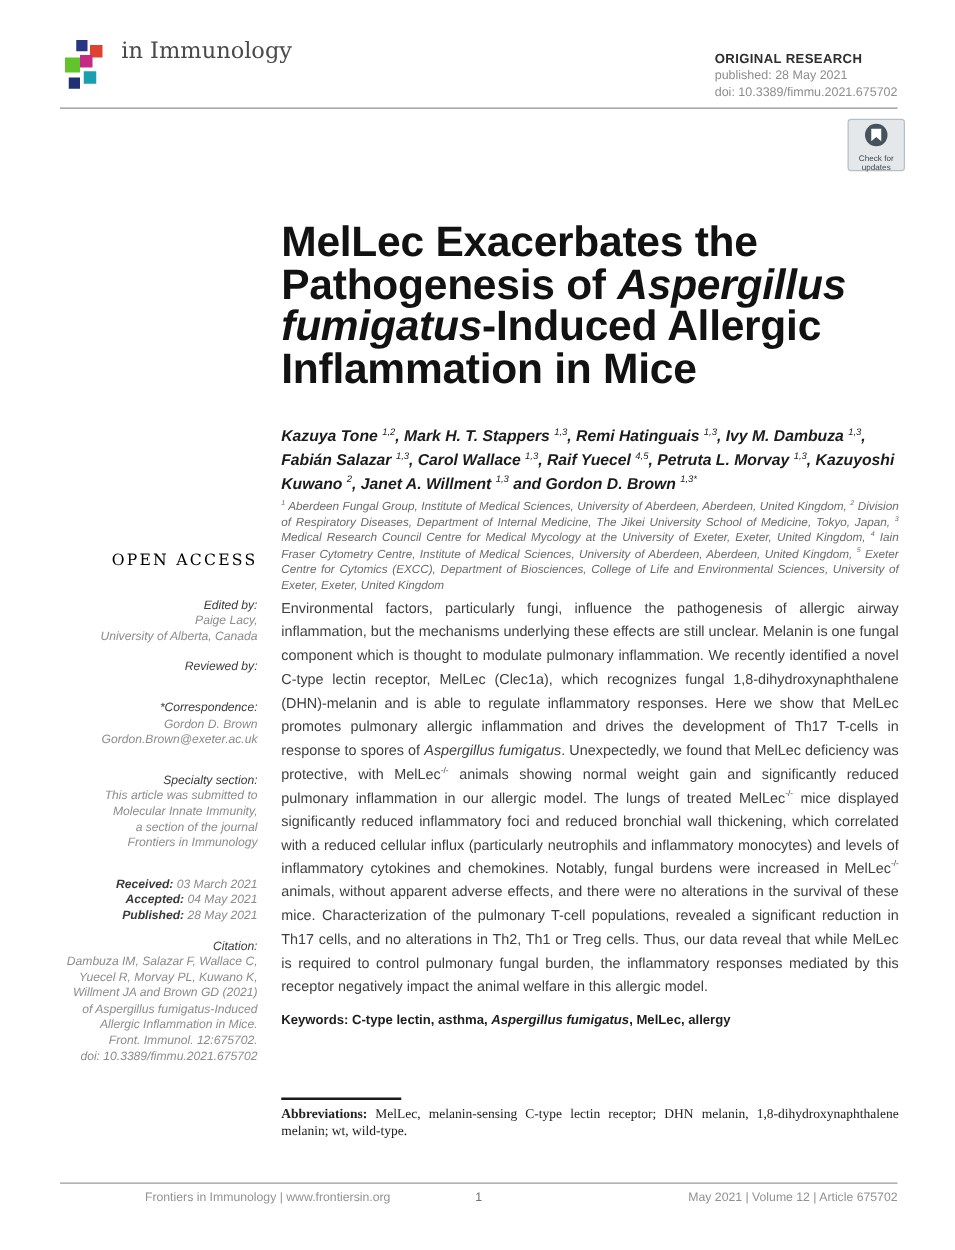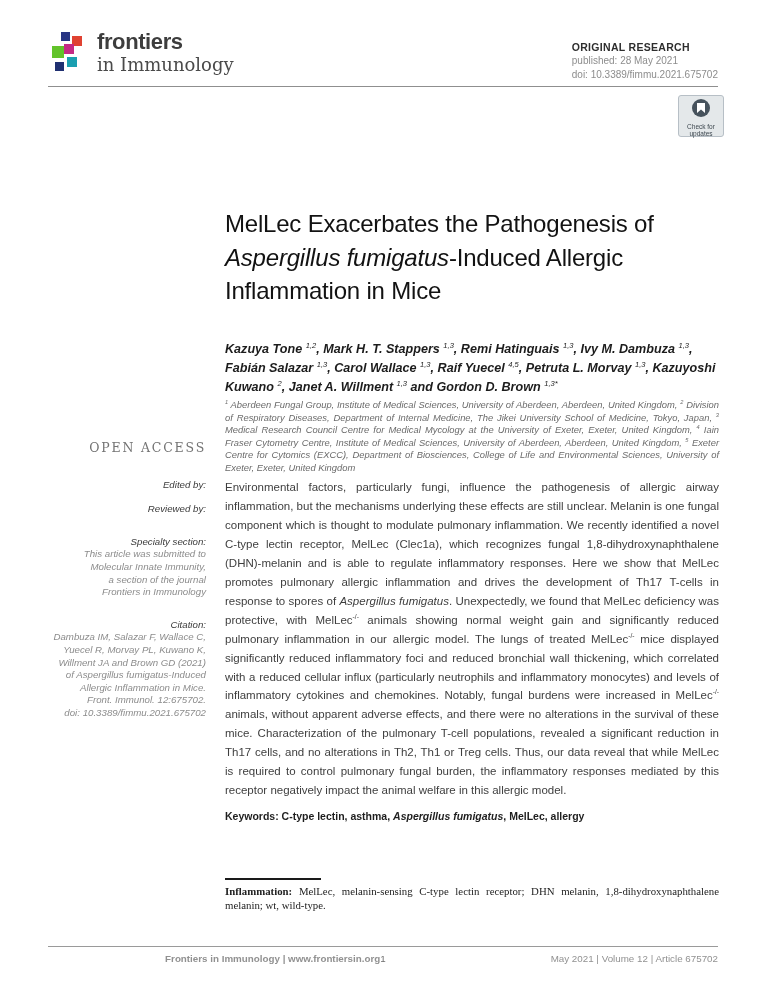--- a/index.html
+++ b/index.html
@@ -16,55 +16,55 @@
   .article-type{font-size:10.5px;font-weight:bold;color:#2e2e2e;letter-spacing:0.3px;line-height:13px;}
   .header-meta{font-size:10px;color:#8d8d8d;line-height:13.5px;}
   .header-rule{position:absolute;left:48px;right:46px;top:86px;border-top:1px solid #8f8f8f;}
 
   
   .check-badge{position:absolute;left:678px;top:95px;width:46px;height:42px;background:#e4e8ea;
     border:1px solid #b7bfc6;border-radius:3px;text-align:center;box-sizing:border-box;padding-top:2px;cursor:pointer;}
   .badge-text{font-size:6.5px;line-height:7px;color:#3e4850;margin-top:1px;}
 
   
-  .title{position:absolute;left:225px;top:207px;width:497px;margin:0;font-size:24px;line-height:33.5px;
-    font-weight:normal;color:#121212;letter-spacing:-0.2px;}
+  .title{position:absolute;left:225px;top:178px;width:497px;margin:0;font-size:34px;line-height:33.5px;
+    font-weight:bold;color:#121212;letter-spacing:-0.2px;}
   .authors{position:absolute;left:225px;top:340px;width:497px;font-size:12.6px;line-height:18.8px;
     font-weight:bold;font-style:italic;color:#1c1c1c;}
   .authors sup{font-weight:normal;}
   .affiliations{position:absolute;left:225px;top:399px;width:494px;font-size:9.4px;line-height:12.6px;
     font-style:italic;color:#6b6b6b;text-align:justify;}
   sup{font-size:60%;line-height:0;vertical-align:super;}
 
   
   .sidebar{position:absolute;left:48px;top:442px;width:158px;text-align:right;font-style:italic;
     font-size:9.7px;line-height:12.6px;color:#8c8c8c;}
   .open-access{font-style:normal;font-family:"DejaVu Serif",serif;font-size:12.5px;letter-spacing:1.8px;
-    color:#737373;margin-bottom:24px;}
+    color:#000000;margin-bottom:24px;}
   .side-group{margin-bottom:12px;}
   .side-group.gap{margin-bottom:20px;}
   .side-label{font-weight:normal;color:#3a3a3a;}
   .side-label-inline{font-weight:bold;color:#3a3a3a;}
   .email{color:#8c8c8c;text-decoration:none;}
 
   
   .abstract-block{position:absolute;left:225px;top:478px;width:494px;}
   .abstract{margin:0;font-size:11.5px;line-height:18.95px;color:#3e3e3e;text-align:justify;}
   .abstract sup{font-size:58%;}
   .keywords{margin:10px 0 0 0;font-size:10.5px;color:#1e1e1e;}
 
   
   .footnote-block{position:absolute;left:225px;top:878px;width:494px;}
   .footnote-rule{width:96px;border-top:2px solid #1a1a1a;margin-bottom:5px;}
   .footnote{margin:0;font-family:"Liberation Serif",serif;font-size:10.8px;line-height:13.5px;color:#222;text-align:justify;}
 
   
   .footer-rule{position:absolute;left:48px;right:46px;top:946px;border-top:1px solid #9a9a9a;}
   .footer-row{position:absolute;left:48px;right:46px;top:953px;font-size:9.8px;color:#919191;display:flex;}
-  .footer-left{flex:1;text-align:right;font-weight:bold;}
+  .footer-left{flex:1;text-align:center;}
   .footer-center{flex:0;text-align:center;color:#6e6e6e;}
   .footer-right{flex:1;text-align:right;}
 
   
   .s-i{font-style:italic;}
   .s-b{font-weight:bold;}
   .s-bi{font-weight:bold;font-style:italic;}
 </style>
 </head>
 <body>
@@ -74,21 +74,20 @@
   <div class="logo">
     <svg class="logo-icon" viewBox="0 0 40 44" xmlns="http://www.w3.org/2000/svg">
       <rect x="11" y="1" width="9" height="9" fill="#283583"></rect>
       <rect x="22" y="5" width="10" height="10" fill="#e04232"></rect>
       <rect x="14" y="13" width="10" height="10" fill="#c52a84"></rect>
       <rect x="2" y="15" width="12" height="12" fill="#62c32a"></rect>
       <rect x="17" y="26" width="10" height="10" fill="#1a9fb0"></rect>
       <rect x="5" y="31" width="9" height="9" fill="#203071"></rect>
     </svg>
     <div class="logo-text">
-      <div class="logo-title">frontiers</div>
       <div class="logo-sub">in Immunology</div>
     </div>
   </div>
 
   <div class="header-right">
     <div class="article-type">ORIGINAL RESEARCH</div>
     <div class="header-meta">published: 28 May 2021</div>
     <div class="header-meta">doi: 10.3389/fimmu.2021.675702</div>
   </div>
 
@@ -104,37 +103,51 @@
 
   <h1 class="title"><span>MelLec Exacerbates the Pathogenesis of </span><span class="s-i">Aspergillus fumigatus</span><span>-Induced Allergic Inflammation in Mice</span></h1>
   <div class="authors"><span>Kazuya Tone </span><sup>1,2</sup><span>, Mark H. T. Stappers </span><sup>1,3</sup><span>, Remi Hatinguais </span><sup>1,3</sup><span>, Ivy M. Dambuza </span><sup>1,3</sup><span>, Fabián Salazar </span><sup>1,3</sup><span>, Carol Wallace </span><sup>1,3</sup><span>, Raif Yuecel </span><sup>4,5</sup><span>, Petruta L. Morvay </span><sup>1,3</sup><span>, Kazuyoshi Kuwano </span><sup>2</sup><span>, Janet A. Willment </span><sup>1,3</sup><span> and Gordon D. Brown </span><sup>1,3*</sup></div>
   <div class="affiliations"><sup>1</sup><span> Aberdeen Fungal Group, Institute of Medical Sciences, University of Aberdeen, Aberdeen, United Kingdom, </span><sup>2</sup><span> Division of Respiratory Diseases, Department of Internal Medicine, The Jikei University School of Medicine, Tokyo, Japan, </span><sup>3</sup><span> Medical Research Council Centre for Medical Mycology at the University of Exeter, Exeter, United Kingdom, </span><sup>4</sup><span> Iain Fraser Cytometry Centre, Institute of Medical Sciences, University of Aberdeen, Aberdeen, United Kingdom, </span><sup>5</sup><span> Exeter Centre for Cytomics (EXCC), Department of Biosciences, College of Life and Environmental Sciences, University of Exeter, Exeter, United Kingdom</span></div>
 
   <aside class="sidebar">
     <div class="open-access">OPEN ACCESS</div>
 
     <div class="side-group">
       <div class="side-label">Edited by:</div>
+      <div>
+          <div>Paige Lacy,</div>
+          <div>University of Alberta, Canada</div>
+        </div>
     </div>
 
     <div class="side-group gap">
       <div class="side-label">Reviewed by:</div>
     </div>
 
+    <div class="side-group gap">
+      <div class="side-label">*Correspondence:</div>
+      <div>Gordon D. Brown</div>
+      <div class="email">Gordon.Brown@exeter.ac.uk</div>
+    </div>
 
     <div class="side-group gap">
       <div class="side-label">Specialty section:</div>
       <div>
           <div>This article was submitted to</div>
           <div>Molecular Innate Immunity,</div>
           <div>a section of the journal</div>
           <div>Frontiers in Immunology</div>
         </div>
     </div>
 
+    <div class="side-group">
+      <div><span class="side-label-inline">Received:</span><span> 03 March 2021</span></div>
+      <div><span class="side-label-inline">Accepted:</span><span> 04 May 2021</span></div>
+      <div><span class="side-label-inline">Published:</span><span> 28 May 2021</span></div>
+    </div>
 
     <div class="side-group">
       <div class="side-label">Citation:</div>
       <div>
           <div>Dambuza IM, Salazar F, Wallace C,</div>
           <div>Yuecel R, Morvay PL, Kuwano K,</div>
           <div>Willment JA and Brown GD (2021)</div>
           <div>of Aspergillus fumigatus-Induced</div>
           <div>Allergic Inflammation in Mice.</div>
           <div>Front. Immunol. 12:675702.</div>
@@ -143,21 +156,21 @@
     </div>
   </aside>
 
   <main class="abstract-block">
     <p class="abstract"><span>Environmental factors, particularly fungi, influence the pathogenesis of allergic airway inflammation, but the mechanisms underlying these effects are still unclear. Melanin is one fungal component which is thought to modulate pulmonary inflammation. We recently identified a novel C-type lectin receptor, MelLec (Clec1a), which recognizes fungal 1,8-dihydroxynaphthalene (DHN)-melanin and is able to regulate inflammatory responses. Here we show that MelLec promotes pulmonary allergic inflammation and drives the development of Th17 T-cells in response to spores of </span><span class="s-i">Aspergillus fumigatus</span><span>. Unexpectedly, we found that MelLec deficiency was protective, with MelLec</span><sup>-/-</sup><span> animals showing normal weight gain and significantly reduced pulmonary inflammation in our allergic model. The lungs of treated MelLec</span><sup>-/-</sup><span> mice displayed significantly reduced inflammatory foci and reduced bronchial wall thickening, which correlated with a reduced cellular influx (particularly neutrophils and inflammatory monocytes) and levels of inflammatory cytokines and chemokines. Notably, fungal burdens were increased in MelLec</span><sup>-/-</sup><span> animals, without apparent adverse effects, and there were no alterations in the survival of these mice. Characterization of the pulmonary T-cell populations, revealed a significant reduction in Th17 cells, and no alterations in Th2, Th1 or Treg cells. Thus, our data reveal that while MelLec is required to control pulmonary fungal burden, the inflammatory responses mediated by this receptor negatively impact the animal welfare in this allergic model.</span></p>
     <p class="keywords"><span class="s-b">Keywords: C-type lectin, asthma, </span><span class="s-bi">Aspergillus fumigatus</span><span class="s-b">, MelLec, allergy</span></p>
   </main>
 
   <div class="footnote-block">
     <div class="footnote-rule"></div>
-    <p class="footnote"><span class="s-b">Inflammation: </span><span>MelLec, melanin-sensing C-type lectin receptor; DHN melanin, 1,8-dihydroxynaphthalene melanin; wt, wild-type.</span></p>
+    <p class="footnote"><span class="s-b">Abbreviations: </span><span>MelLec, melanin-sensing C-type lectin receptor; DHN melanin, 1,8-dihydroxynaphthalene melanin; wt, wild-type.</span></p>
   </div>
 
   <div class="footer-rule"></div>
   <div class="footer-row">
     <span class="footer-left">Frontiers in Immunology | www.frontiersin.org</span>
     <span class="footer-center">1</span>
     <span class="footer-right">May 2021 | Volume 12 | Article 675702</span>
   </div>
 
 </div>

